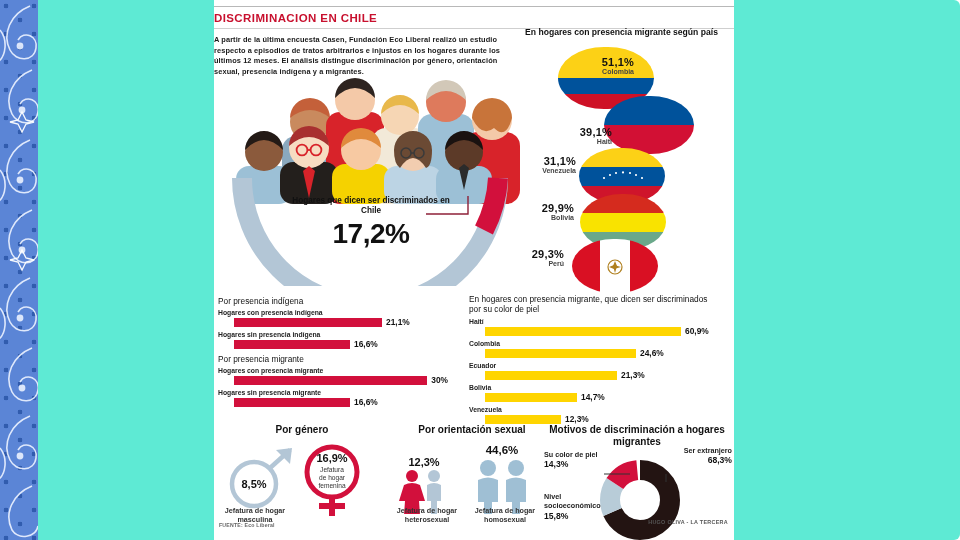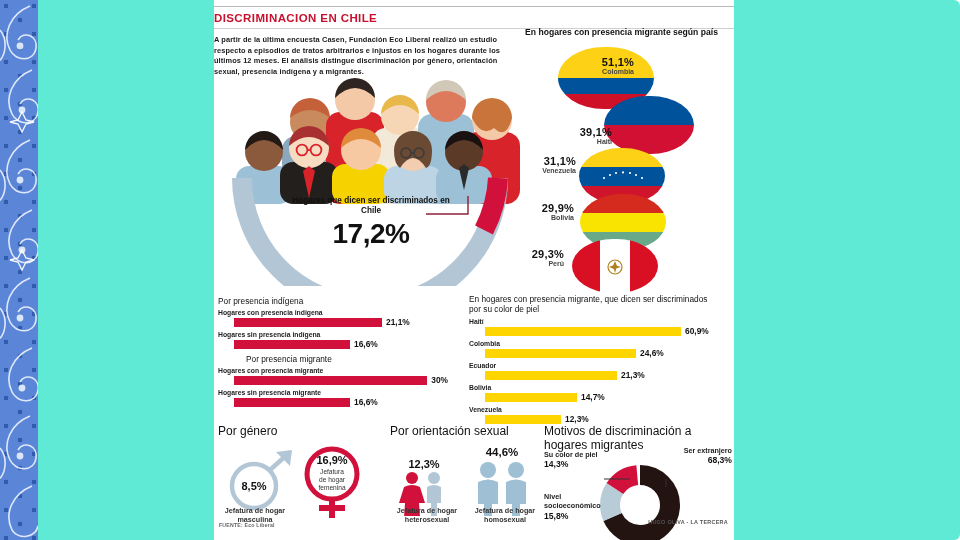--- a/index.html
+++ b/index.html
@@ -79,21 +79,21 @@
   .bar{height:9px;}
   .bar-val{font-size:8.4px;font-weight:bold;color:#111;white-space:nowrap;}
 
   .leftbars{position:absolute;left:4px;top:296px;width:230px;}
   .rightbars{position:absolute;left:255px;top:294px;width:250px;}
   .rightbars .sec-title{line-height:1.22;margin-bottom:4px;}
 
   
   .bottom{position:absolute;left:0;top:424px;width:520px;height:116px;}
   .b-col{position:absolute;top:0;}
-  .b-title{font-size:12px;font-weight:normal;color:#111;margin:0 0 4px 0;line-height:1.2;}
+  .b-title{font-size:10px;font-weight:bold;color:#111;margin:0 0 4px 0;line-height:1.2;text-align:center;}
   .cap{font-size:7.2px;color:#333;font-weight:600;text-align:center;line-height:1.25;}
   .source{
     position:absolute;left:5px;top:522px;font-size:5.2px;color:#666;
     font-weight:600;letter-spacing:.2px;
   }
   .credit{
     position:absolute;right:6px;top:519px;font-size:5.4px;color:#555;
     font-weight:bold;letter-spacing:.3px;
   }
   .donut-lab{position:absolute;font-size:7.2px;color:#222;font-weight:600;line-height:1.3;}
@@ -296,21 +296,21 @@
       <div class="bar-wrap">
         <div class="bar" style="width:148px;background:#d2103c;"></div>
         <div class="bar-val">21,1%</div>
       </div>
       <div class="bar-label">Hogares sin presencia indígena</div>
       <div class="bar-wrap">
         <div class="bar" style="width:116px;background:#d2103c;"></div>
         <div class="bar-val">16,6%</div>
       </div>
 
-      <div class="sec-title" style="margin-top:5px;margin-left:28px;">Por presencia migrante</div>
+      <div class="sec-title" style="margin-top:5px;">Por presencia migrante</div>
       <div class="bar-label">Hogares con presencia migrante</div>
       <div class="bar-wrap">
         <div class="bar" style="width:210px;background:#d2103c;"></div>
         <div class="bar-val">30%</div>
       </div>
       <div class="bar-label">Hogares sin presencia migrante</div>
       <div class="bar-wrap">
         <div class="bar" style="width:116px;background:#d2103c;"></div>
         <div class="bar-val">16,6%</div>
       </div>

